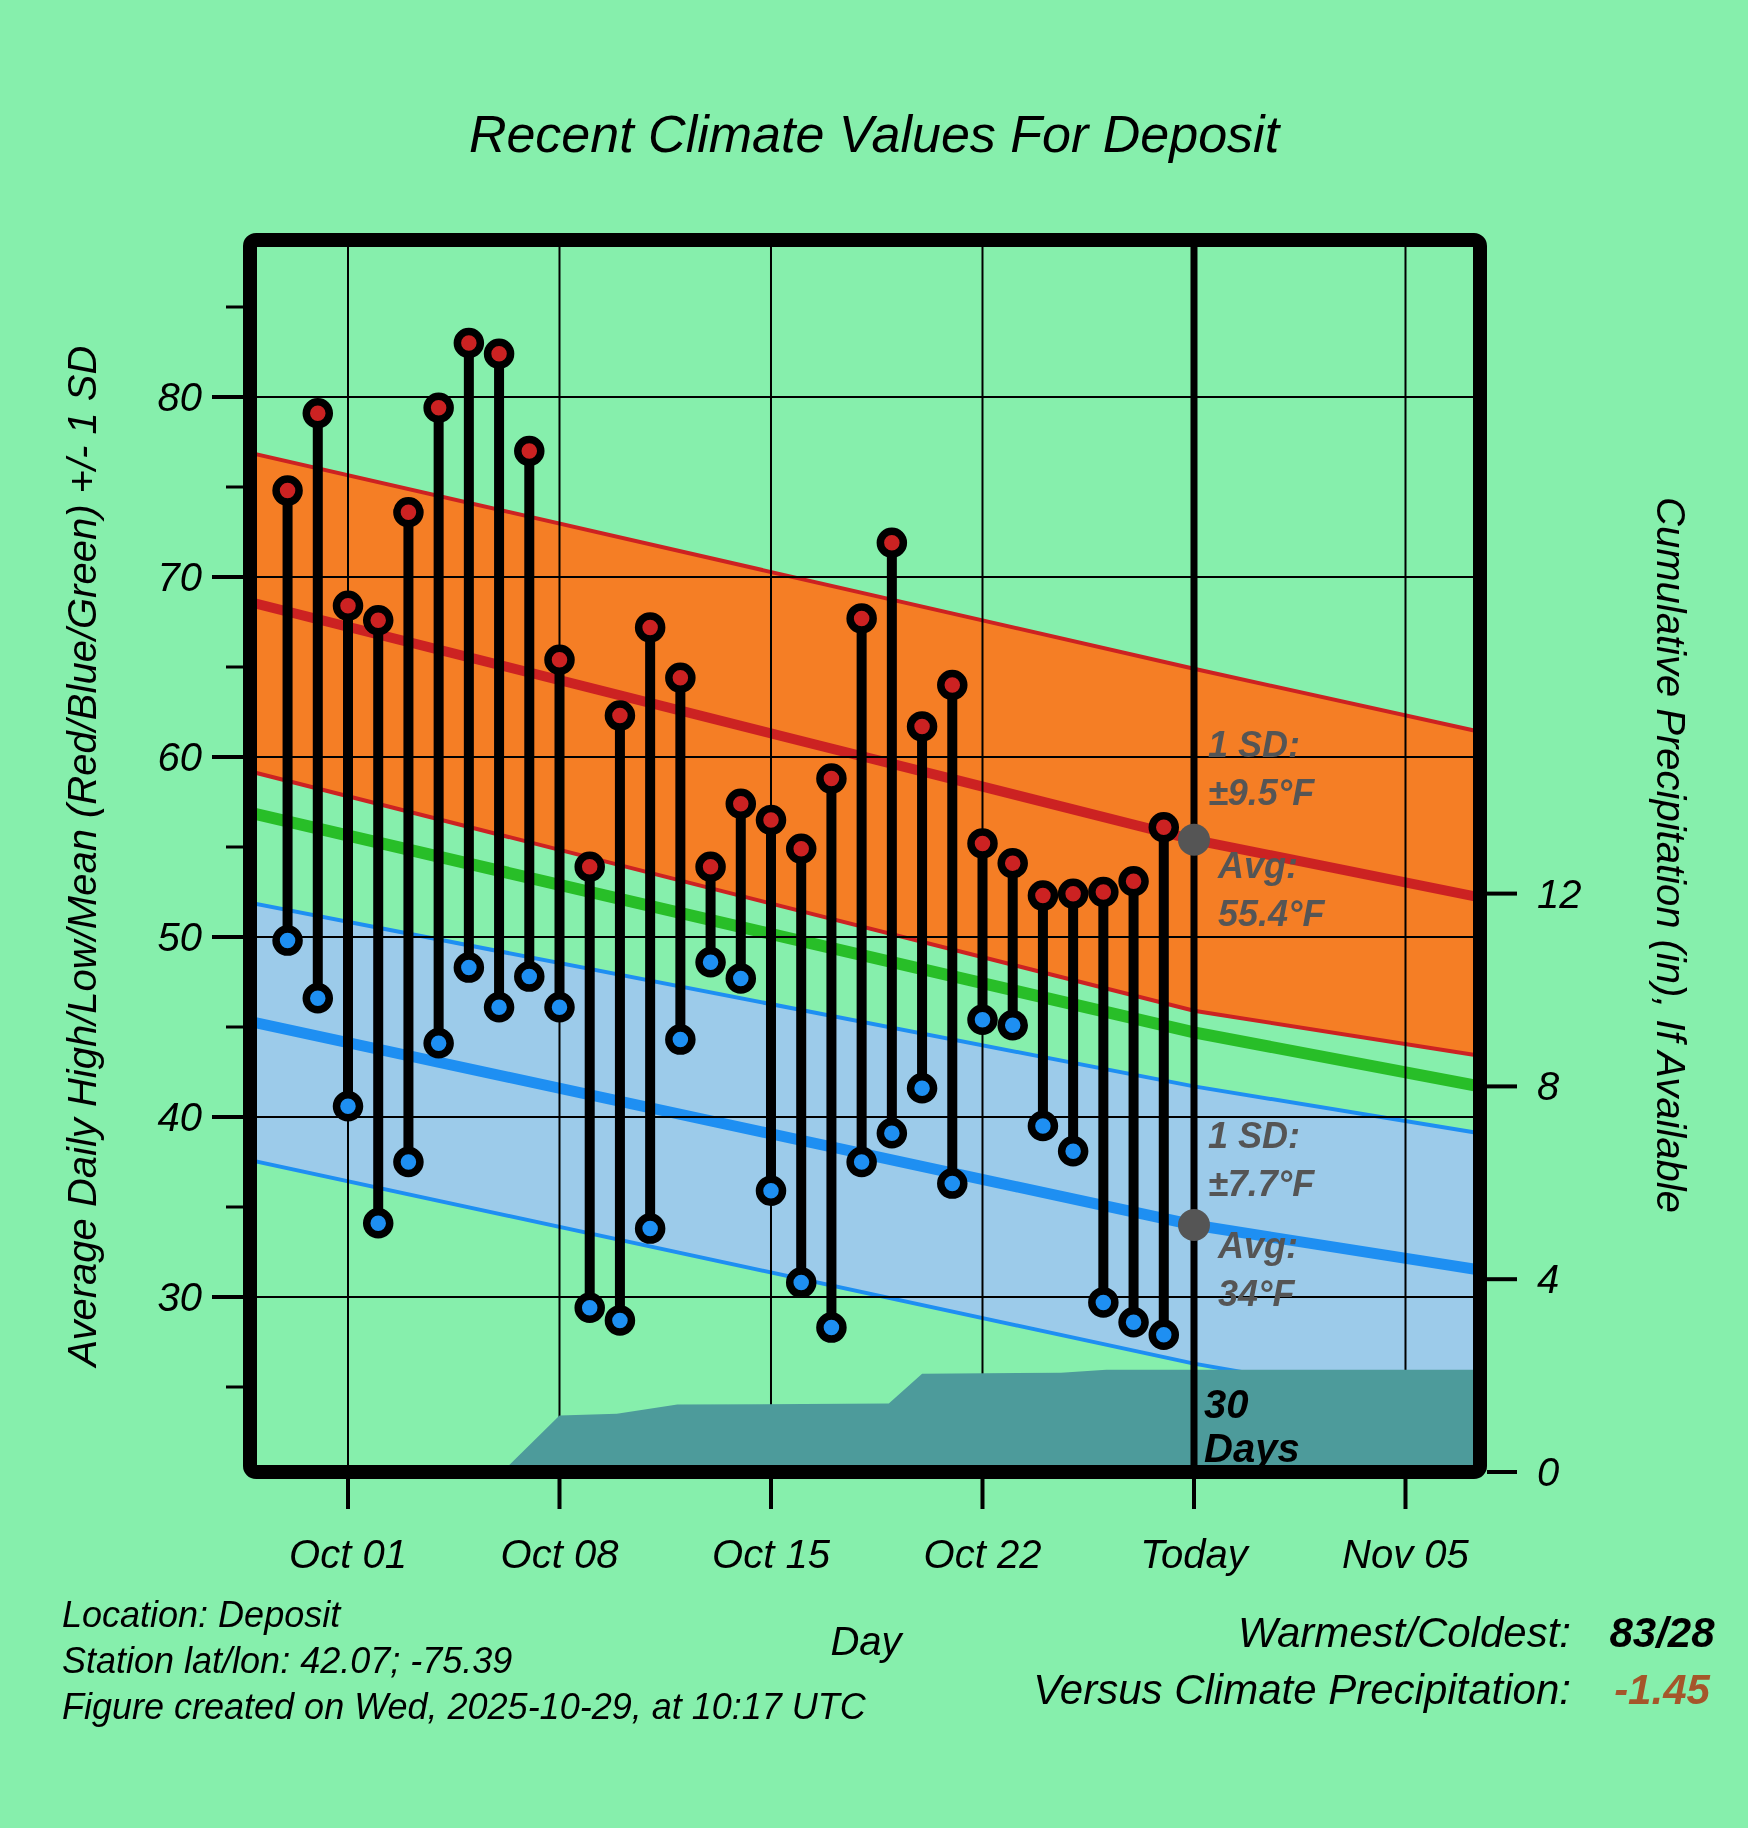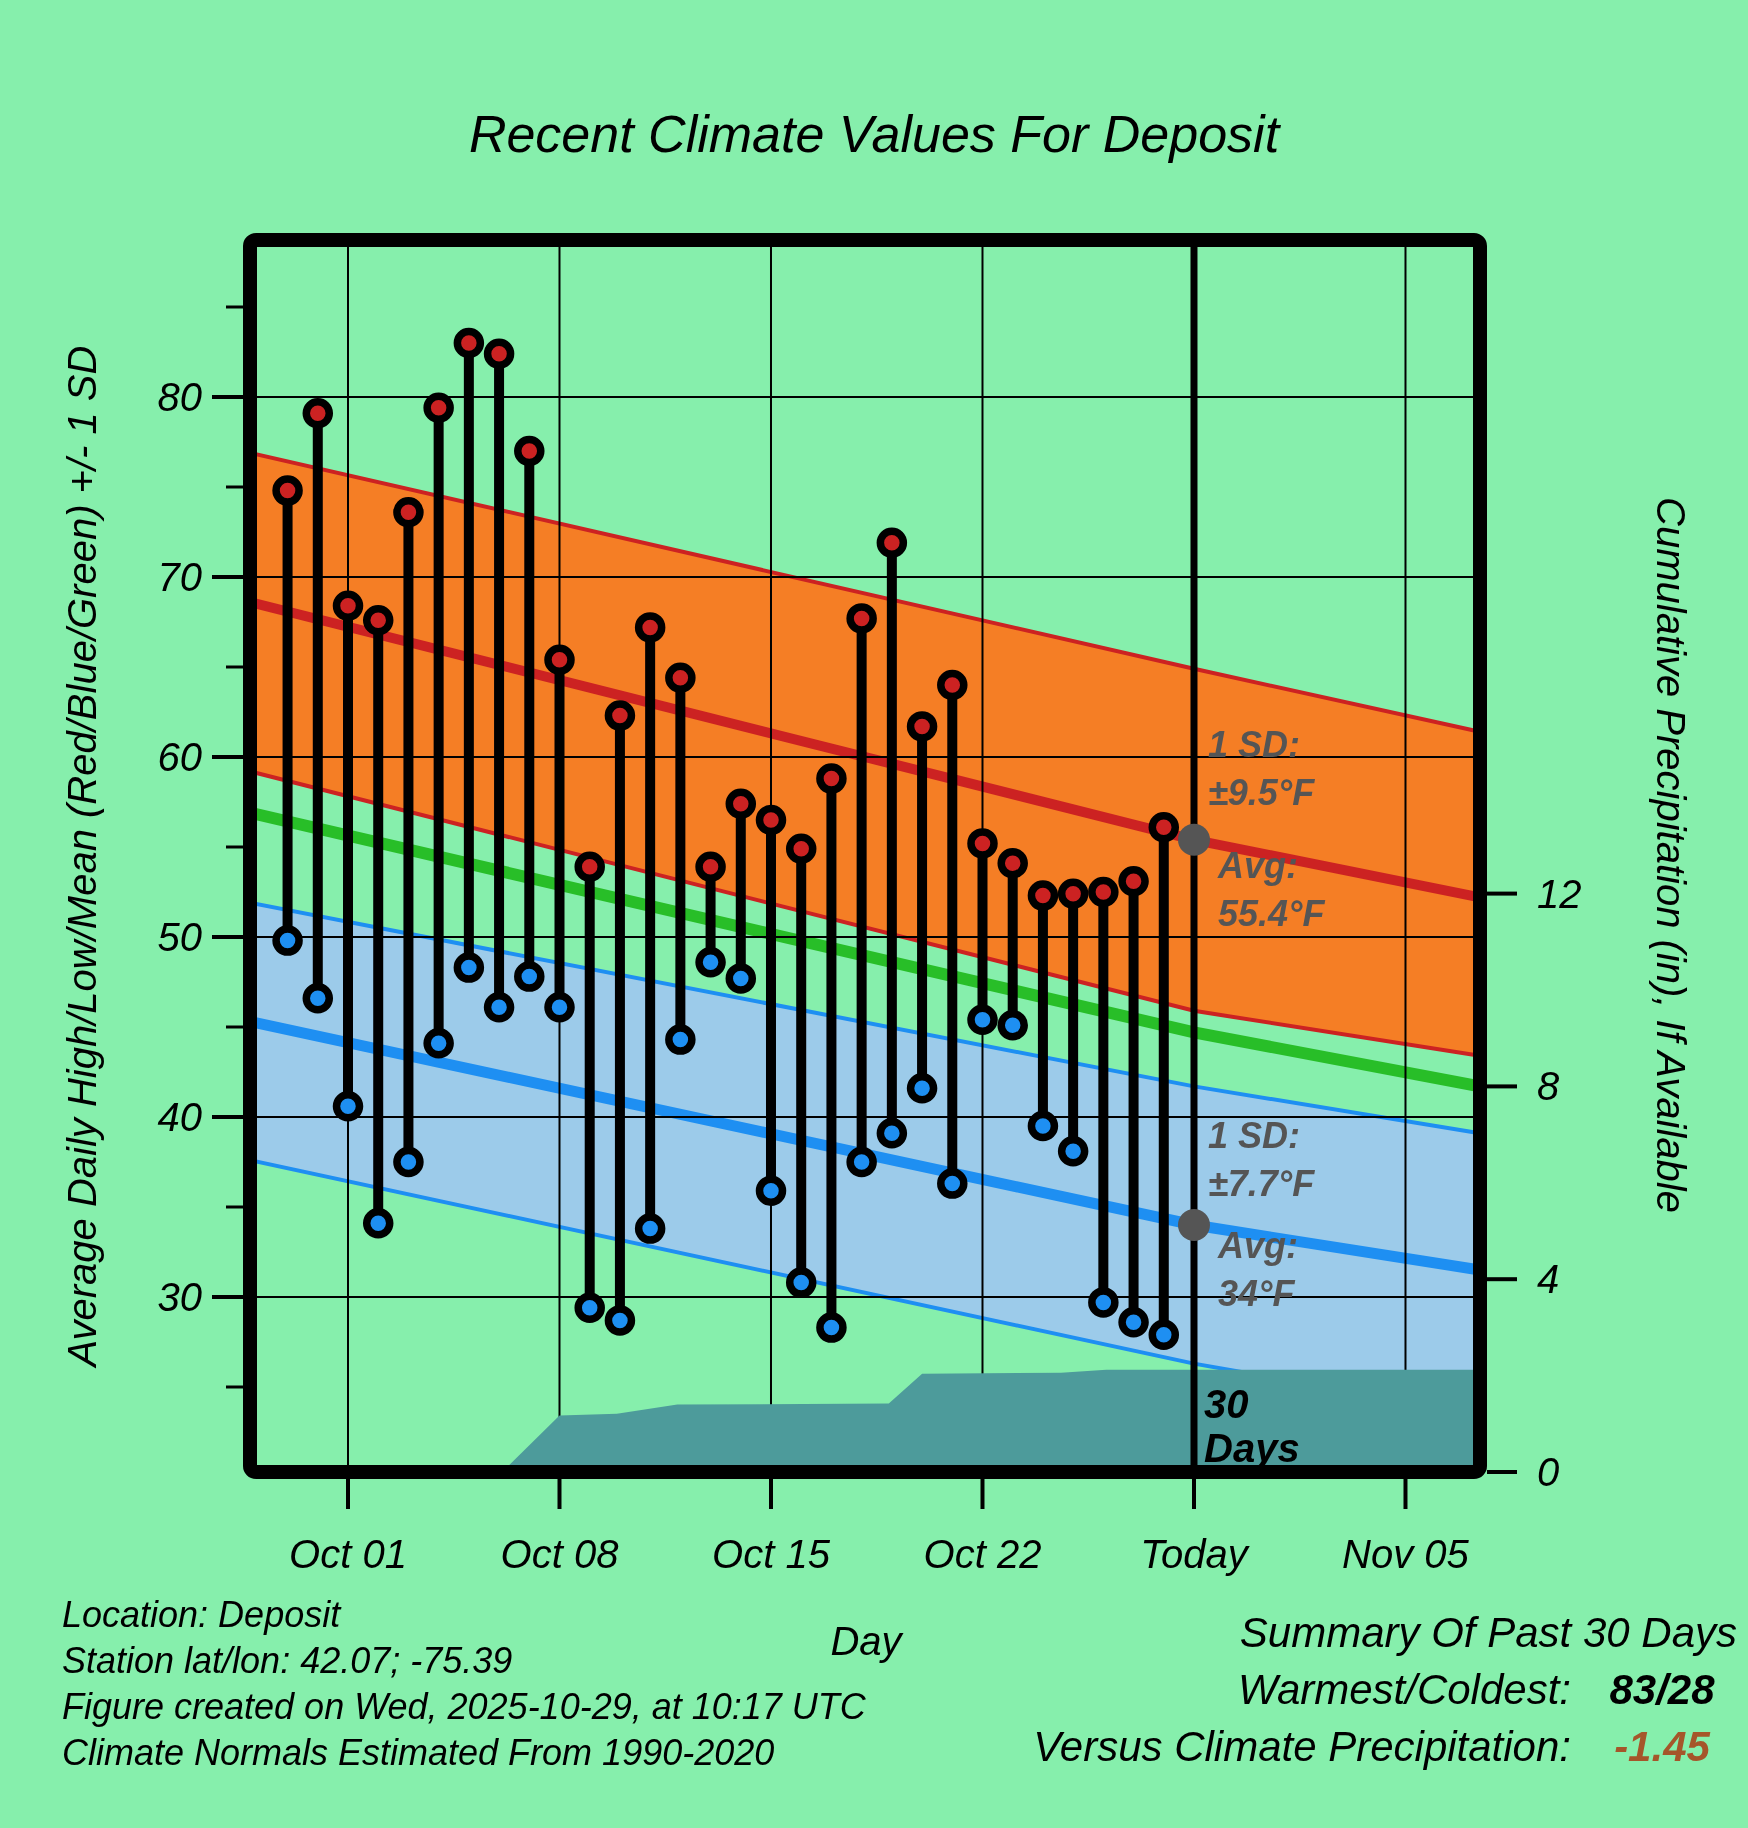--- a/index.html
+++ b/index.html
@@ -206,25 +206,23 @@
 
     <text class="axis-title" transform="translate(96 856) rotate(-90)" text-anchor="middle">Average Daily High/Low/Mean (Red/Blue/Green) +/- 1 SD</text>
     <text class="axis-title" transform="translate(1657 855) rotate(90)" text-anchor="middle">Cumulative Precipitation (in), If Available</text>
     <text class="axis-title" x="866" y="1655" text-anchor="middle">Day</text>
   </svg>
 
   <div class="footer-left">
     <div>Location: Deposit</div>
     <div>Station lat/lon: 42.07; -75.39</div>
     <div>Figure created on Wed, 2025-10-29, at 10:17 UTC</div>
-    <div>Climate Normals Estimated From 1990-2020</div>
   </div>
 
   <div class="summary">
-    <div>Summary Of Past 30 Days</div>
     <div>
       <span>Warmest/Coldest:</span><span class="s-value" style="color: rgb(0, 0, 0);">83/28</span>
     </div>
     <div>
       <span>Versus Climate Precipitation:</span><span class="s-value" style="color: rgb(165, 86, 42);">-1.45</span>
     </div>
   </div>
 
 </div>
 

